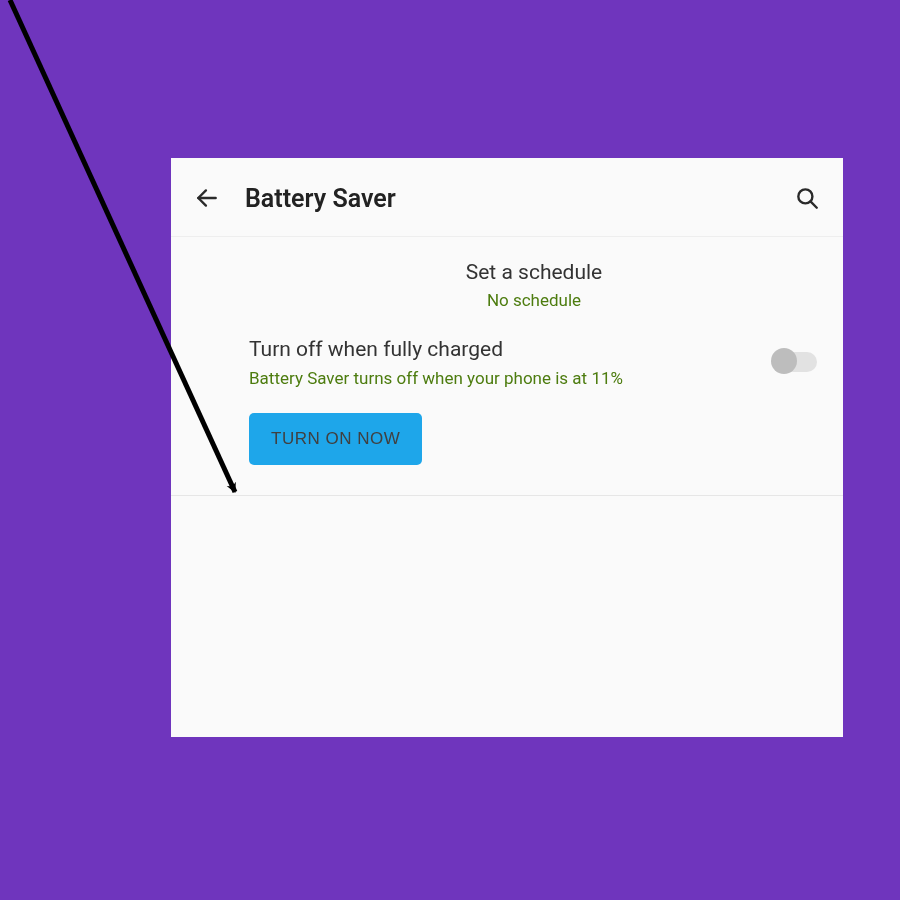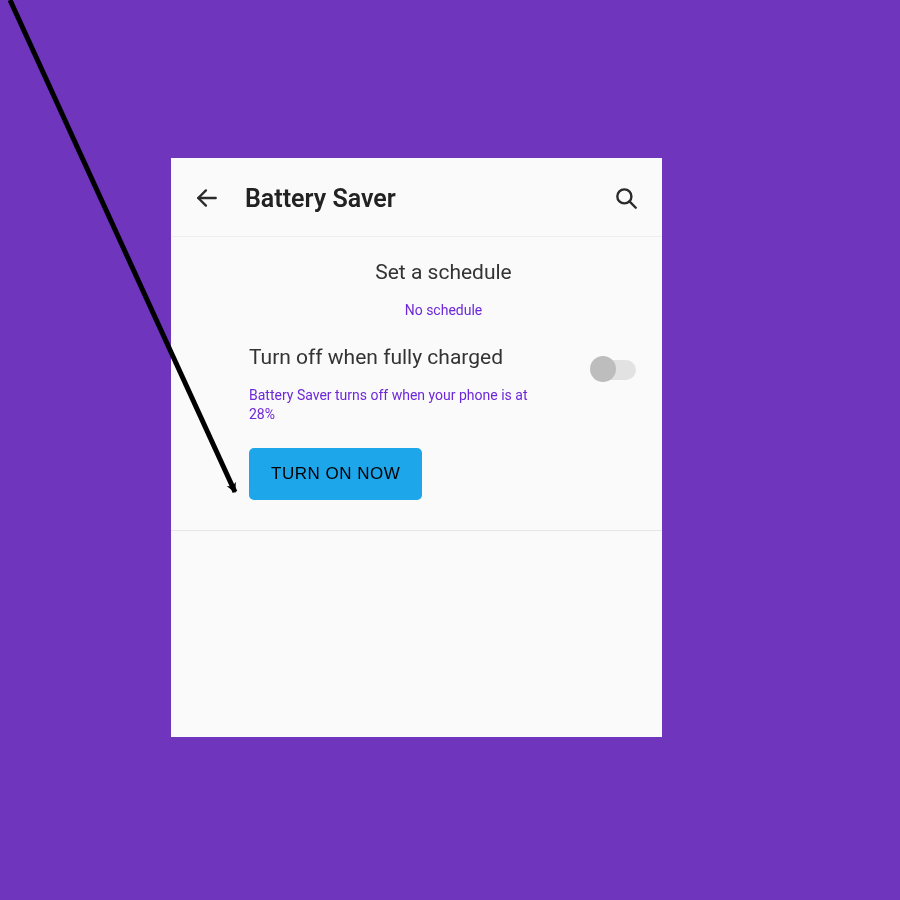--- a/index.html
+++ b/index.html
@@ -8,21 +8,21 @@
     height: 900px;
     background: #6f35bd;
     font-family: -apple-system, BlinkMacSystemFont, "Segoe UI", Roboto, Arial, sans-serif;
     position: relative;
     overflow: hidden;
   }
   .phone-card {
     position: absolute;
     left: 171px;
     top: 158px;
-    width: 491px;
+    width: 672px;
     height: 579px;
     background: #fafafa;
     display: flex;
     flex-direction: column;
   }
   .header {
     display: flex;
     align-items: center;
     padding: 24px 20px 22px 20px;
     border-bottom: 1px solid #eeeeee;
@@ -60,23 +60,23 @@
     position: relative;
     text-align: center;
   }
   .row-title {
     font-size: 21px;
     color: #333;
     font-weight: 400;
     line-height: 1.3;
   }
   .row-sub {
-    font-size: 14px;
-    color: #6d28d9;
-    margin-top: 15px;
+    font-size: 17px;
+    color: #4d7c0f;
+    margin-top: 3px;
     line-height: 1.35;
   }
   .row-toggle {
     padding: 24px 32px 0 78px;
     position: relative;
   }
   .row-toggle .row-title { padding-right: 80px; }
   .row-toggle .row-sub { padding-right: 80px; }
   .toggle {
     position: absolute;
@@ -95,21 +95,21 @@
     width: 26px;
     height: 26px;
     background: #bdbdbd;
     border-radius: 50%;
   }
   .action-row {
     padding: 24px 24px 30px 78px;
   }
   .turn-on-btn {
     background: #1ea6ea;
-    color: #000000;
+    color: #404040;
     font-size: 17px;
     font-weight: 500;
     letter-spacing: 0.5px;
     border: none;
     padding: 16px 22px;
     border-radius: 5px;
     cursor: pointer;
   }
   .divider { height: 1px; background: #e6e6e6; }
   .info-row {
@@ -161,21 +161,21 @@
 
   <div class="content">
 
     <div class="row">
       <div class="row-title">Set a schedule</div>
       <div class="row-sub">No schedule</div>
     </div>
 
     <div class="row-toggle">
       <div class="row-title">Turn off when fully charged</div>
-      <div class="row-sub">Battery Saver turns off when your phone is at 28%</div>
+      <div class="row-sub">Battery Saver turns off when your phone is at 11%</div>
       <div class="toggle">
         <div class="toggle-knob"></div>
       </div>
     </div>
 
     <div class="action-row">
       <button class="turn-on-btn">TURN ON NOW</button>
     </div>
 
     <div class="divider"></div>

